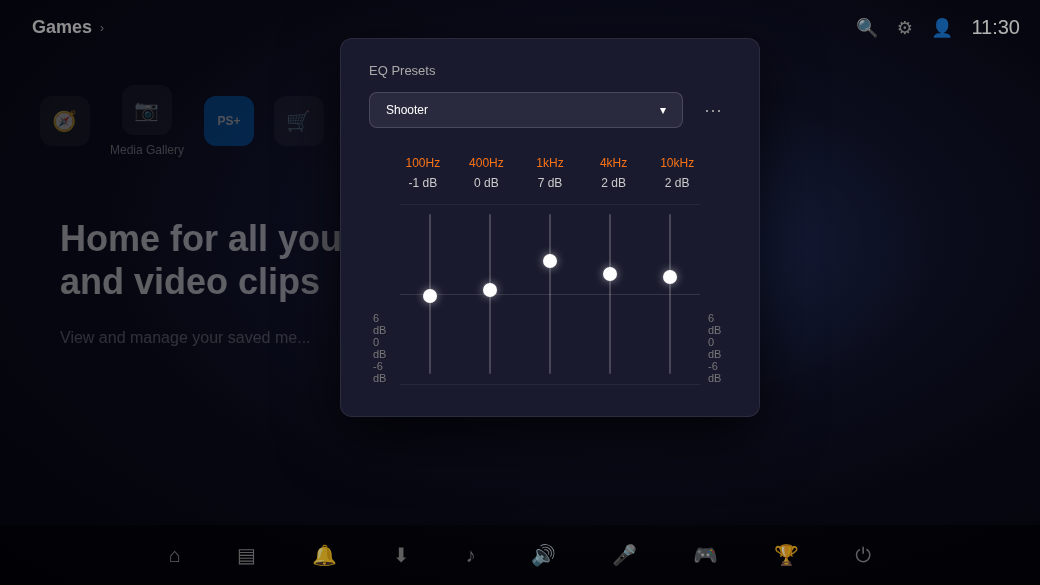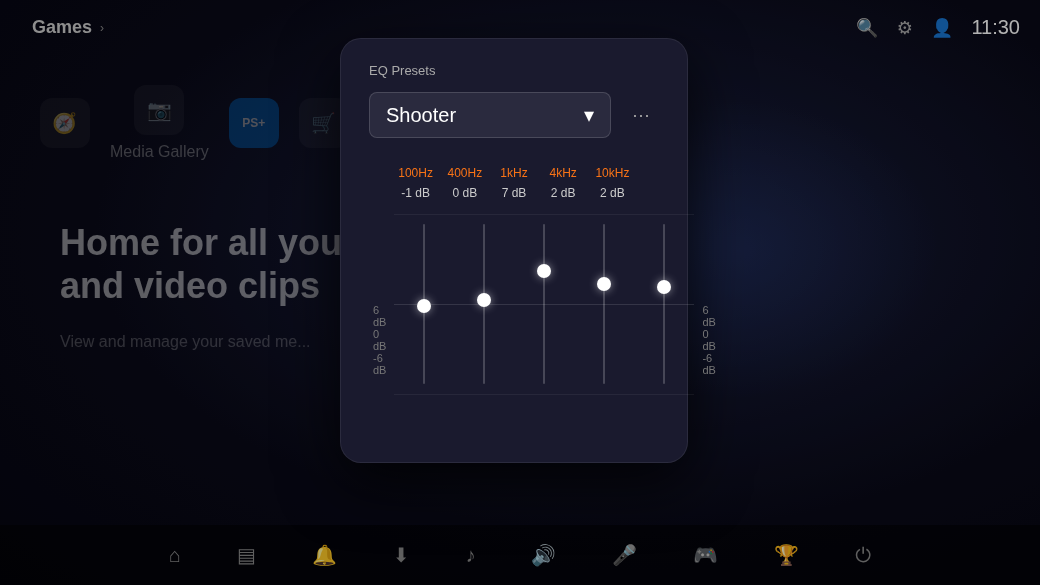--- a/index.html
+++ b/index.html
@@ -109,21 +109,21 @@
       height: 50px;
       border-radius: 12px;
       background: rgba(255,255,255,0.1);
       display: flex;
       align-items: center;
       justify-content: center;
       font-size: 22px;
     }
 
     .nav-icon-label {
-      font-size: 16px;
+      font-size: 12px;
       color: #bbb;
     }
 
     .hero-text {
       margin-top: 60px;
       padding-left: 20px;
     }
 
     .hero-title {
       font-size: 36px;
@@ -172,23 +172,23 @@
       inset: 0;
       background: rgba(0,0,0,0.3);
       z-index: 20;
     }
 
     
     .eq-modal {
       position: absolute;
       top: 38px;
       left: 340px;
-      width: 348px;
+      width: 420px;
       background: #1a1a2e;
-      border-radius: 21px;
+      border-radius: 12px;
       padding: 24px 28px 32px;
       z-index: 30;
       box-shadow: 0 20px 60px rgba(0,0,0,0.8);
       border: 1px solid rgba(255,255,255,0.08);
     }
 
     .eq-modal-title {
       font-size: 13px;
       color: #aaa;
       margin-bottom: 14px;
@@ -202,21 +202,21 @@
       margin-bottom: 28px;
     }
 
     .eq-dropdown {
       flex: 1;
       background: #2a2a3e;
       border: 1px solid rgba(255,255,255,0.15);
       border-radius: 8px;
       padding: 10px 16px;
       color: #fff;
-      font-size: 20px;
+      font-size: 12px;
       display: flex;
       align-items: center;
       justify-content: space-between;
       cursor: pointer;
     }
 
     .eq-more-btn {
       width: 36px;
       height: 36px;
       display: flex;
@@ -250,24 +250,23 @@
     .eq-db-value {
       font-size: 12px;
       color: #ccc;
       text-align: center;
       width: 60px;
     }
 
     .eq-side-labels {
       display: flex;
       flex-direction: column;
-      justify-content: center;
+      justify-content: flex-end;
       height: 180px;
       padding: 0 4px;
-      margin-top: 36px;
     }
 
     .eq-side-label {
       font-size: 11px;
       color: #777;
     }
 
     .eq-sliders-inner {
       flex: 1;
       display: flex;

